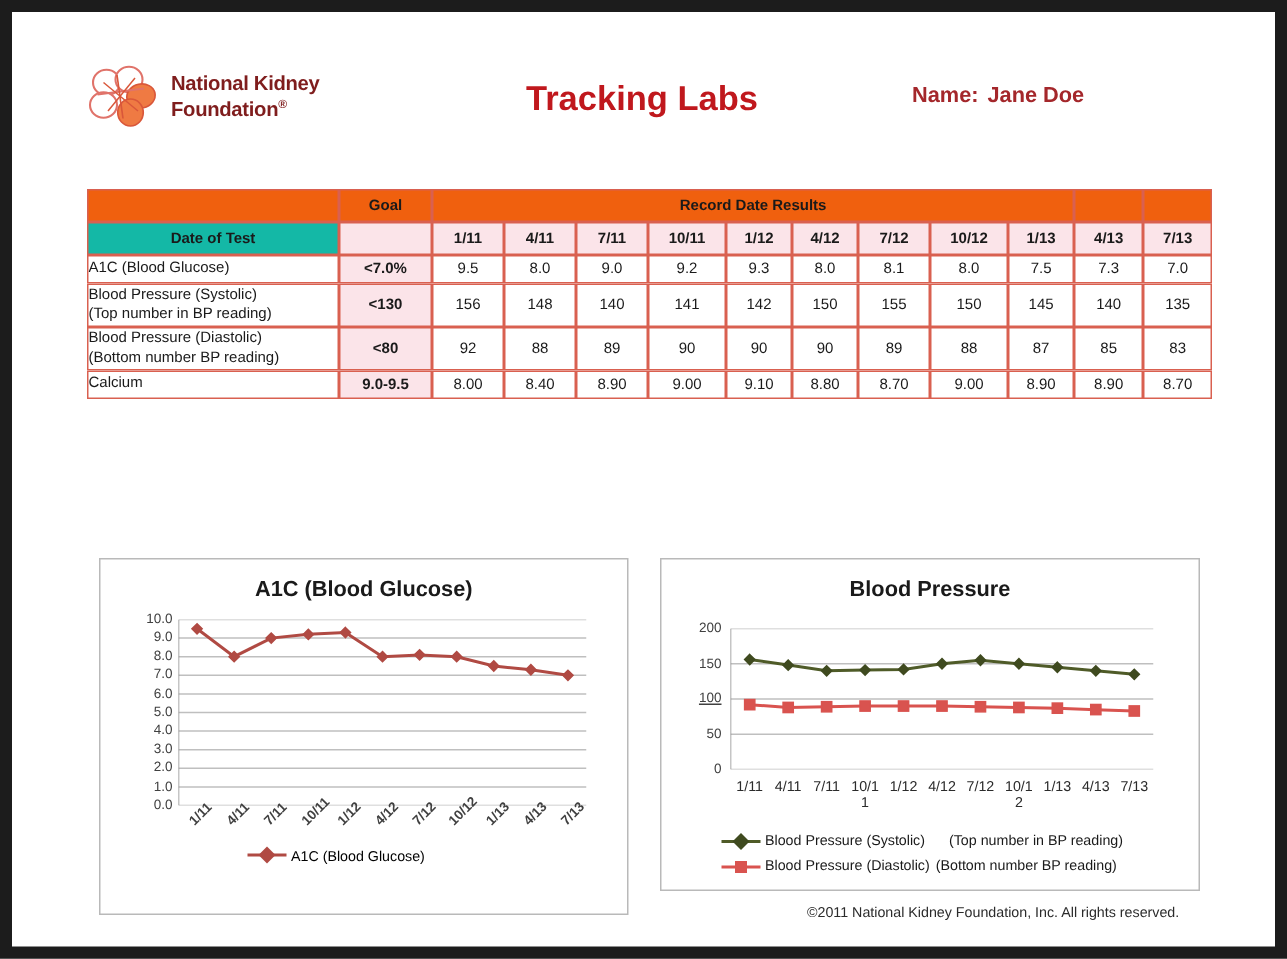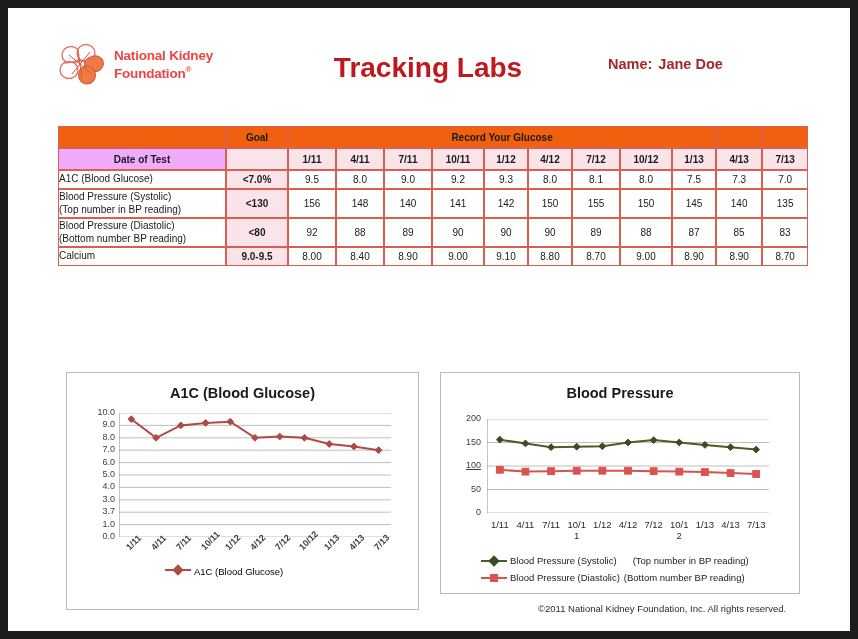--- a/index.html
+++ b/index.html
@@ -23,35 +23,35 @@
     left: 0; top: 0; width: 842px; height: 122px;
   }
   #logo-wrap {
     position: absolute; left: 50px; top: 34px;
     width: 185px; height: 46px;
     display: flex; align-items: center; gap: 8px;
   }
   #logo-mark { position: relative; width: 48px; height: 44px; flex: 0 0 48px; }
   #logo-mark svg { display: block; }
   #logo-text {
-    color: #ef4444;
+    color: #7f1d1d;
     font-weight: bold;
     font-size: 13.5px;
     line-height: 14.5px;
     letter-spacing: -0.2px;
     white-space: nowrap;
   }
   #logo-text .reg { font-size: 8px; vertical-align: super; }
 
   #doc-title {
     position: absolute; left: 295px; top: 44px;
     width: 250px; text-align: center;
     color: #c0181d;
     font-weight: bold;
-    font-size: 28px;
+    font-size: 23px;
   }
   #doc-subtitle {
     position: absolute; left: 295px; top: 85px;
     width: 250px; text-align: center;
     color: #1a1a1a;
     font-size: 24px;
     font-weight: normal;
   }
   #name-block {
     position: absolute; left: 600px; top: 48px;
@@ -93,21 +93,21 @@
   .row-dates td {
     background: #fbe4e9;
     font-weight: bold;
     font-size: 10.5px;
     text-align: center;
     height: 22px;
   }
   .row-dates td.date-of-test {
     font-size: 15px;
     text-align: center;
-    background: #f0abfc;
+    background: #14b8a6;
   }
   .row-dates td.goal-blank { background: #fbe4e9; }
   td.label-cell {
     text-align: left;
     padding-left: 6px;
     font-size: 10.5px;
     background: #ffffff;
     white-space: normal;
     line-height: 12.5px;
   }
@@ -245,21 +245,21 @@
       <col style="width:48px">
         <col style="width:52px">
         <col style="width:44px">
       <col style="width:46px">
         <col style="width:46px">
     </colgroup>
     <tbody id="table-body">
         <tr>
           <td class="hdr-orange blank"></td>
           <td class="hdr-orange">Goal</td>
-          <td class="hdr-orange" colspan="9">Record  Your Glucose</td>
+          <td class="hdr-orange" colspan="9">Record  Date Results</td>
           <td class="hdr-orange blank"></td>
           <td class="hdr-orange blank"></td>
         </tr>
         <tr class="row-dates">
           <td class="date-of-test">Date of Test</td>
           <td class="goal-blank"></td>
           <td>1/11</td>
           <td>4/11</td>
           <td>7/11</td>
           <td>10/11</td>
@@ -360,21 +360,21 @@
           <polygon points="160.72727272727272,20.160000000000004 164.12727272727273,23.560000000000002 160.72727272727272,26.96 157.3272727272727,23.560000000000002" fill="#b04a43" stroke="#b04a43"></polygon>
           <polygon points="185.45454545454547,21.4 188.85454545454547,24.799999999999997 185.45454545454547,28.199999999999996 182.05454545454546,24.799999999999997" fill="#b04a43" stroke="#b04a43"></polygon>
           <polygon points="210.1818181818182,27.6 213.5818181818182,31 210.1818181818182,34.4 206.78181818181818,31" fill="#b04a43" stroke="#b04a43"></polygon>
           <polygon points="234.9090909090909,30.080000000000005 238.3090909090909,33.480000000000004 234.9090909090909,36.88 231.5090909090909,33.480000000000004" fill="#b04a43" stroke="#b04a43"></polygon>
           <polygon points="259.6363636363636,33.800000000000004 263.0363636363636,37.2 259.6363636363636,40.6 256.23636363636365,37.2" fill="#b04a43" stroke="#b04a43"></polygon>
         </svg>
       </div>
     <div id="a1c-ticks">
         <div class="tick-label ytick" style="left: 8px; width: 40px; top: 158px;">0.0</div>
         <div class="tick-label ytick" style="left: 8px; width: 40px; top: 145.6px;">1.0</div>
-        <div class="tick-label ytick" style="left: 8px; width: 40px; top: 133.2px;">3.7</div>
+        <div class="tick-label ytick" style="left: 8px; width: 40px; top: 133.2px;">2.0</div>
         <div class="tick-label ytick" style="left: 8px; width: 40px; top: 120.8px;">3.0</div>
         <div class="tick-label ytick" style="left: 8px; width: 40px; top: 108.4px;">4.0</div>
         <div class="tick-label ytick" style="left: 8px; width: 40px; top: 96px;">5.0</div>
         <div class="tick-label ytick" style="left: 8px; width: 40px; top: 83.6px;">6.0</div>
         <div class="tick-label ytick" style="left: 8px; width: 40px; top: 71.2px;">7.0</div>
         <div class="tick-label ytick" style="left: 8px; width: 40px; top: 58.8px;">8.0</div>
         <div class="tick-label ytick" style="left: 8px; width: 40px; top: 46.4px;">9.0</div>
         <div class="tick-label ytick" style="left: 8px; width: 40px; top: 34px;">10.0</div>
         <div class="xtick-rot" style="left: 57.3636px; top: 172px;">1/11</div>
         <div class="xtick-rot" style="left: 82.0909px; top: 172px;">4/11</div>

